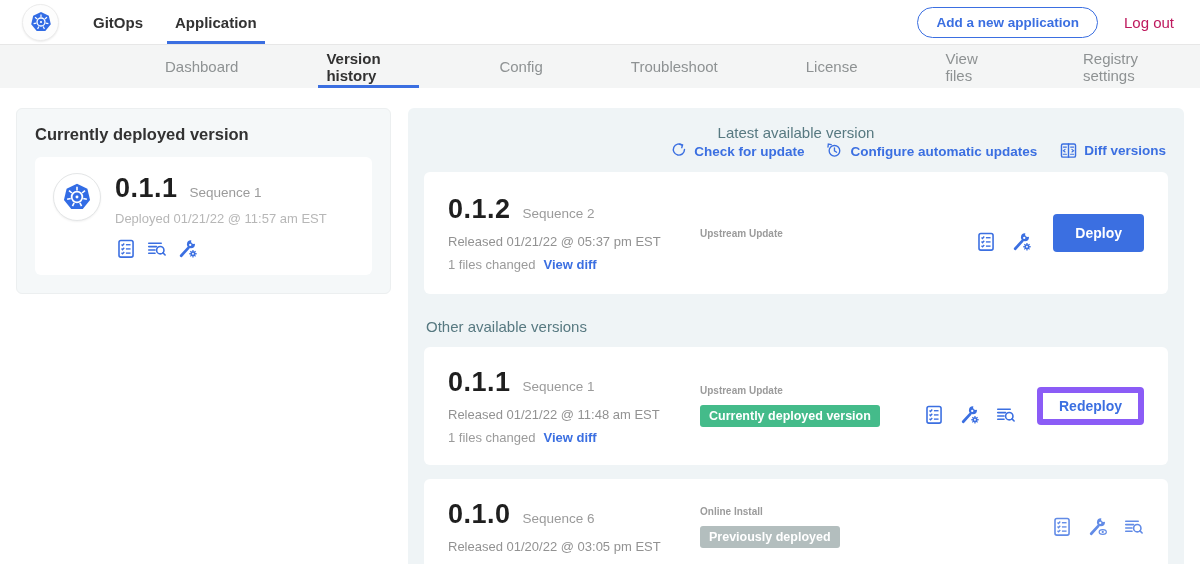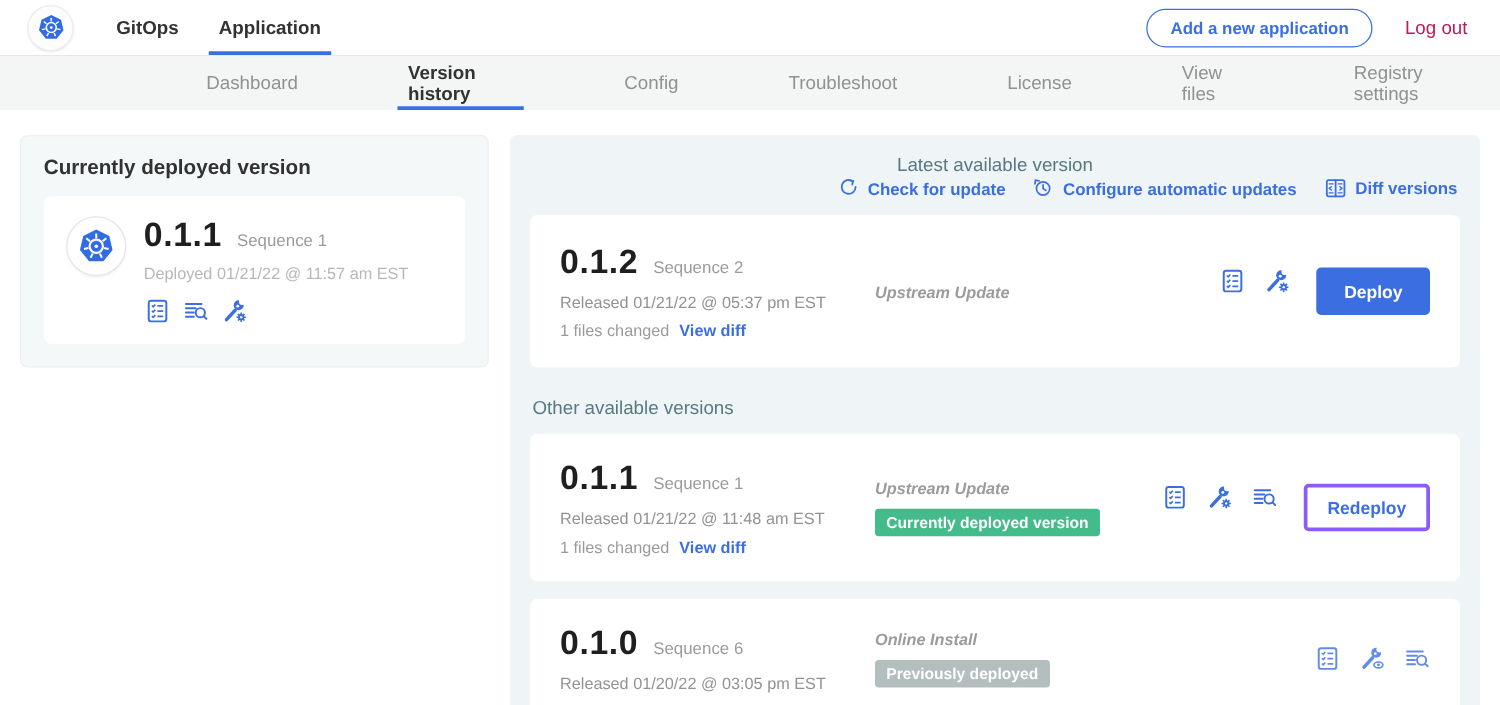--- a/index.html
+++ b/index.html
@@ -43,27 +43,27 @@
   .panel-actions { margin-left:auto; display:flex; align-items:flex-end; gap:22px; }
   .link-action { display:flex; align-items:center; gap:6px; color:#3b6fe1; font-size:13.5px; font-weight:700; cursor:pointer; }
   .other-title { font-size:15px; font-weight:500; color:#577981; margin:24px 2px 12px; }
 
   .version-row { background:#fff; border-radius:6px; padding:18px 24px; display:flex; align-items:center; margin-bottom:2px; }
   .vr-left { width:252px; flex:0 0 auto; }
   .released { font-size:13px; color:#929292; margin-top:9px; }
   .files-line { font-size:13px; color:#9b9b9b; margin-top:8px; display:flex; gap:8px; }
   .view-diff { color:#3b6fe1; font-weight:700; cursor:pointer; }
   .vr-mid { flex:1; }
-  .source { font-size:13px; font-weight:700; color:#9b9b9b;font-style:italic; }
+  .source { font-size:10px; font-weight:700; color:#9b9b9b; }
   .badge { display:inline-block; margin-top:9px; padding:4px 9px; border-radius:3px; font-size:12.5px; font-weight:700; color:#fff; }
   .badge.green { background:#44bb8a; }
   .badge.gray  { background:#b3bebe; }
-  .vr-actions { margin-left:auto; display:flex; align-items:flex-start; gap:15px; }
+  .vr-actions { margin-left:auto; display:flex; align-items:flex-end; gap:15px; }
   .btn-primary { background:#3b6fe1; color:#fff; border:none; border-radius:4px; height:38px; padding:0 22px; font-size:14px; font-weight:700; font-family:inherit; cursor:pointer; margin-left:6px; }
-  .btn-outline { background:#fff; color:#3b6fe1; border:3px solid #8b5cf6; border-radius:4px; height:38px; padding:0 16px; font-size:14px; font-weight:700; font-family:inherit; cursor:pointer; margin-left:6px; }
+  .btn-outline { background:#fff; color:#3b6fe1; border:6px solid #8b5cf6; border-radius:4px; height:38px; padding:0 16px; font-size:14px; font-weight:700; font-family:inherit; cursor:pointer; margin-left:6px; }
   .muted svg { opacity:.8; }
   svg { display:block; }
 </style>
 </head>
 <body>
 
 <svg width="0" height="0" style="position:absolute">
   <defs>
     <g id="i-k8s">
       <polygon points="12,2 19.8,5.8 21.8,14.2 16.3,21 7.7,21 2.2,14.2 4.2,5.8" fill="#326ce5"></polygon>

